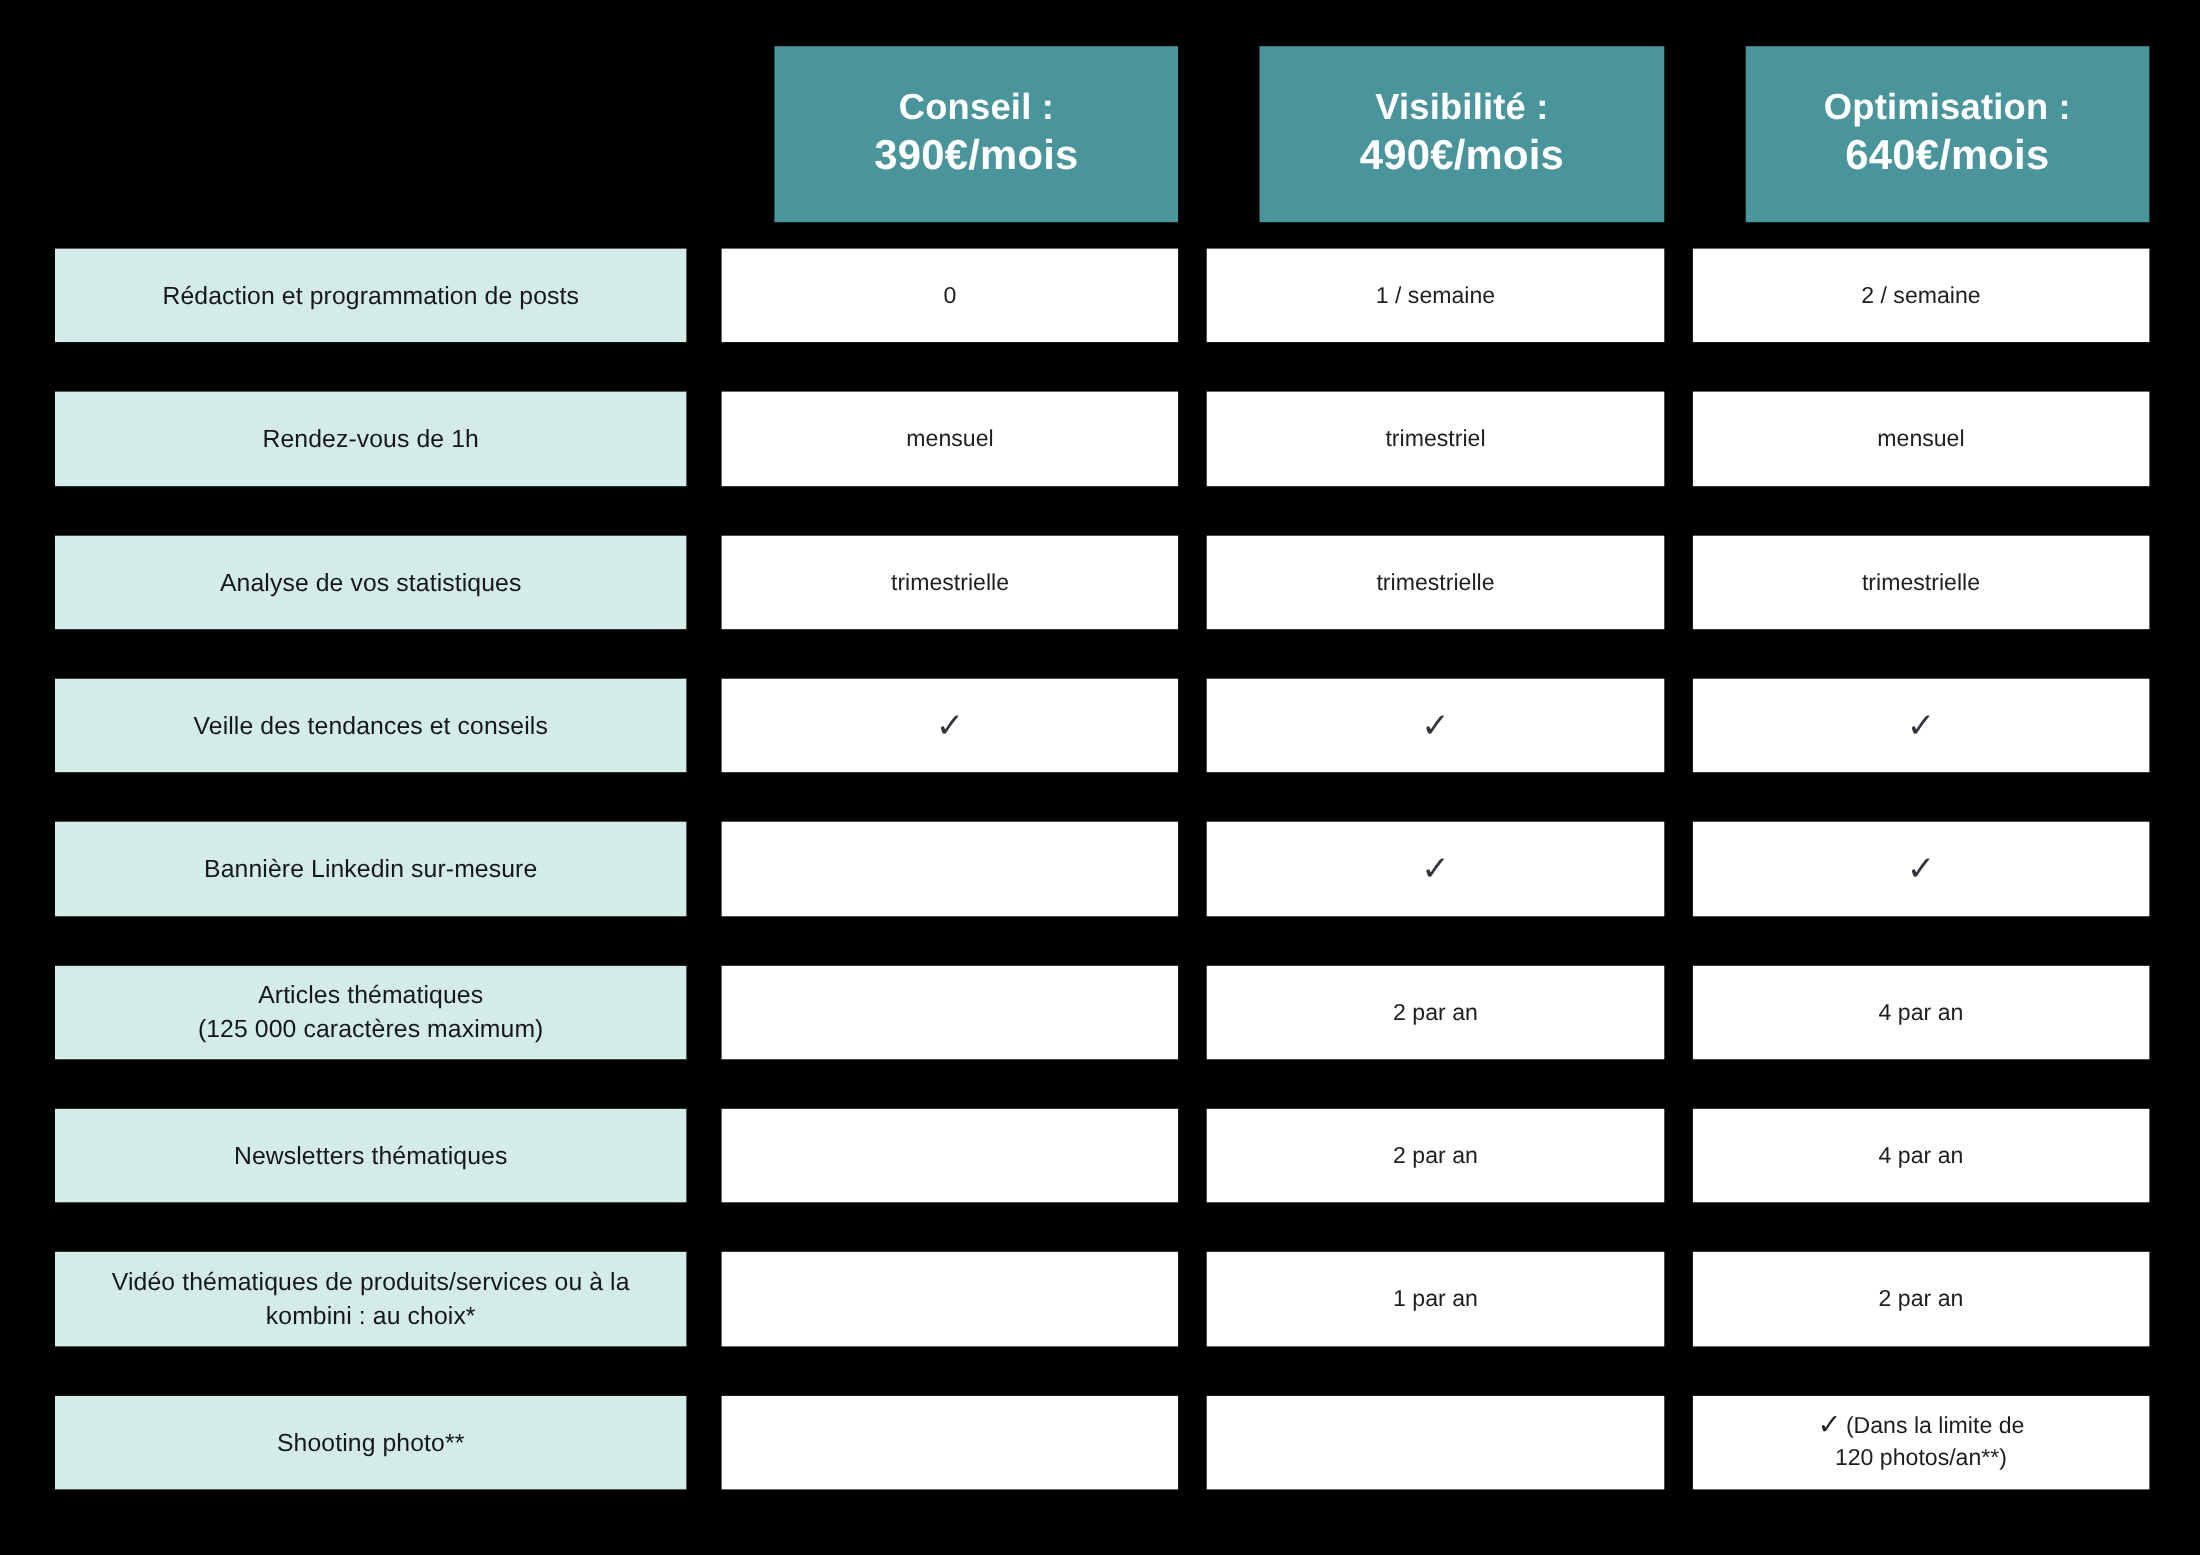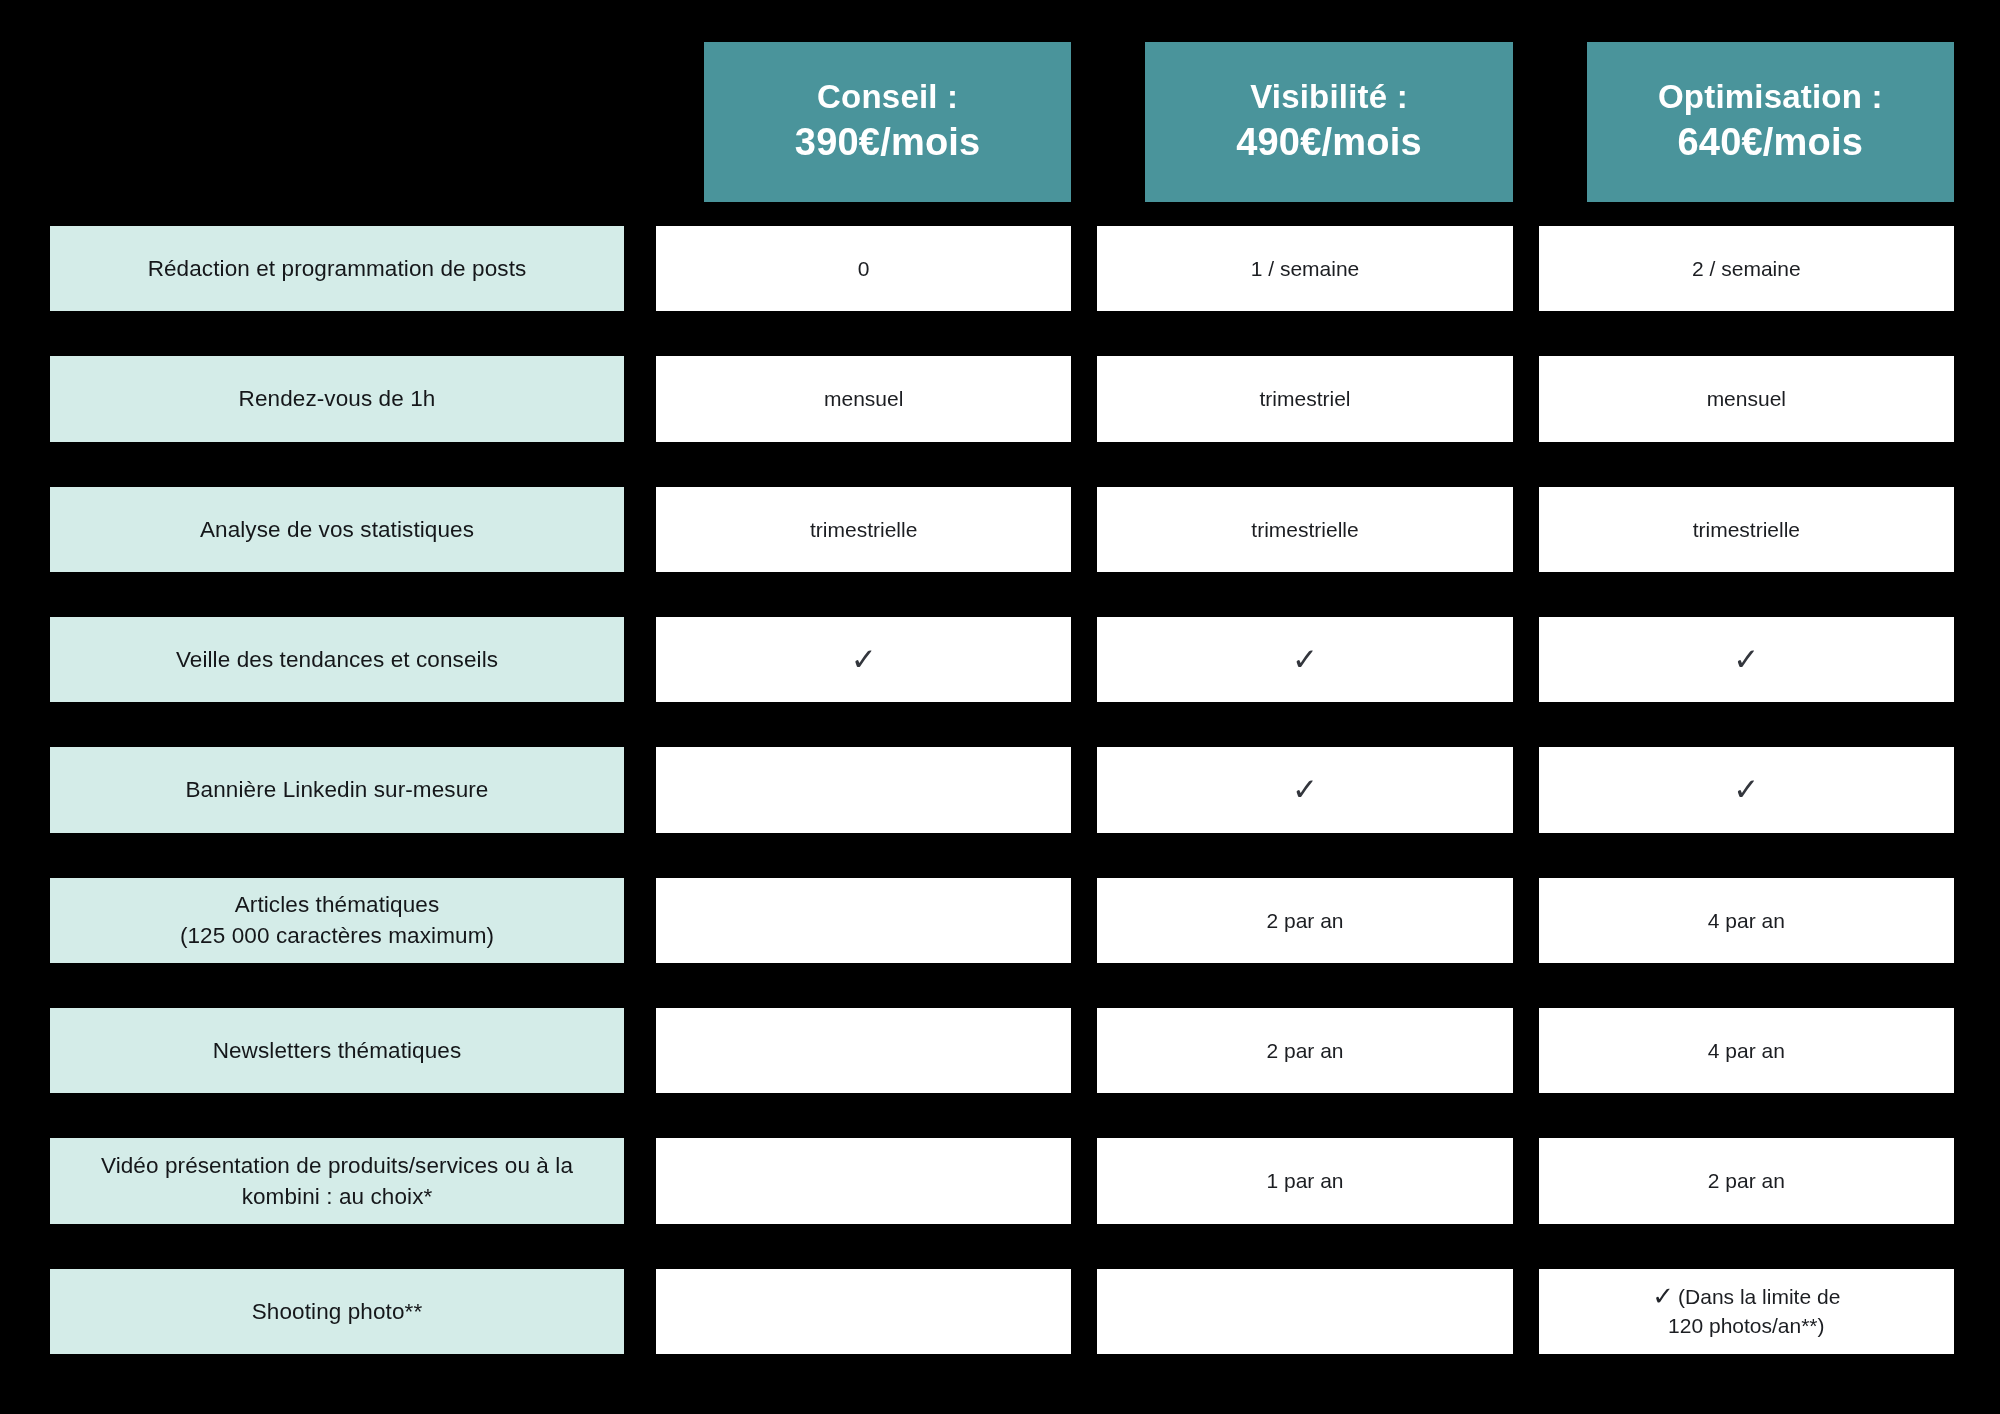--- a/index.html
+++ b/index.html
@@ -231,21 +231,21 @@
       <div class="feature-label">
         <span class="label-main">Newsletters thématiques</span>
       </div>
       <div class="cell empty"></div>
       <div class="cell">2 par an</div>
       <div class="cell">4 par an</div>
     </div>
 
     <div class="feature-row">
       <div class="feature-label">
-        <span class="label-main">Vidéo présentation de produits/services ou à la kombini : au choix*</span>
+        <span class="label-main">Vidéo thématiques de produits/services ou à la kombini : au choix*</span>
       </div>
       <div class="cell empty"></div>
       <div class="cell">1 par an</div>
       <div class="cell">2 par an</div>
     </div>
 
     <div class="feature-row">
       <div class="feature-label">
         <span class="label-main">Shooting photo**</span>
       </div>

